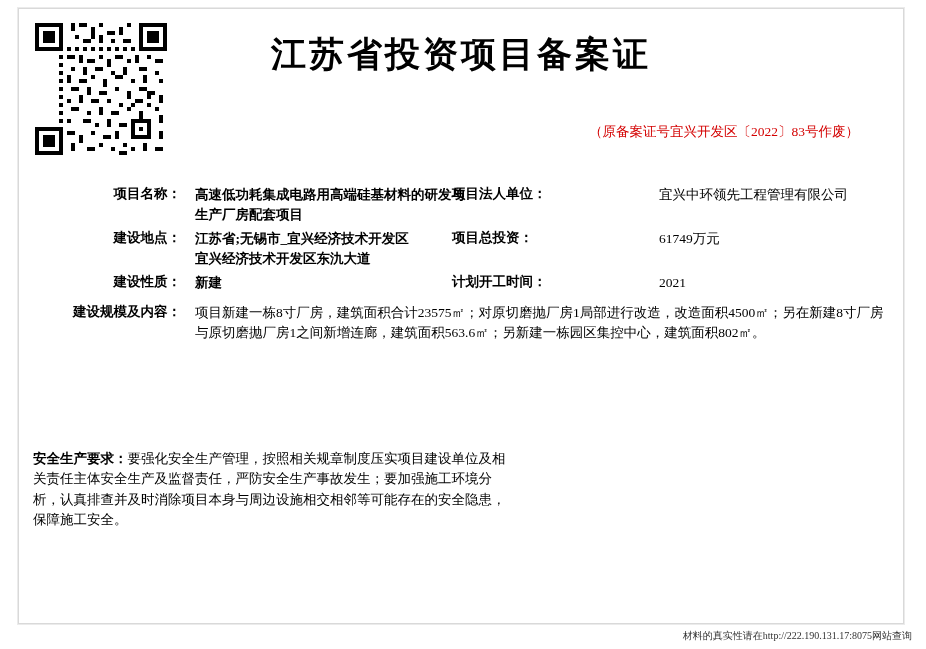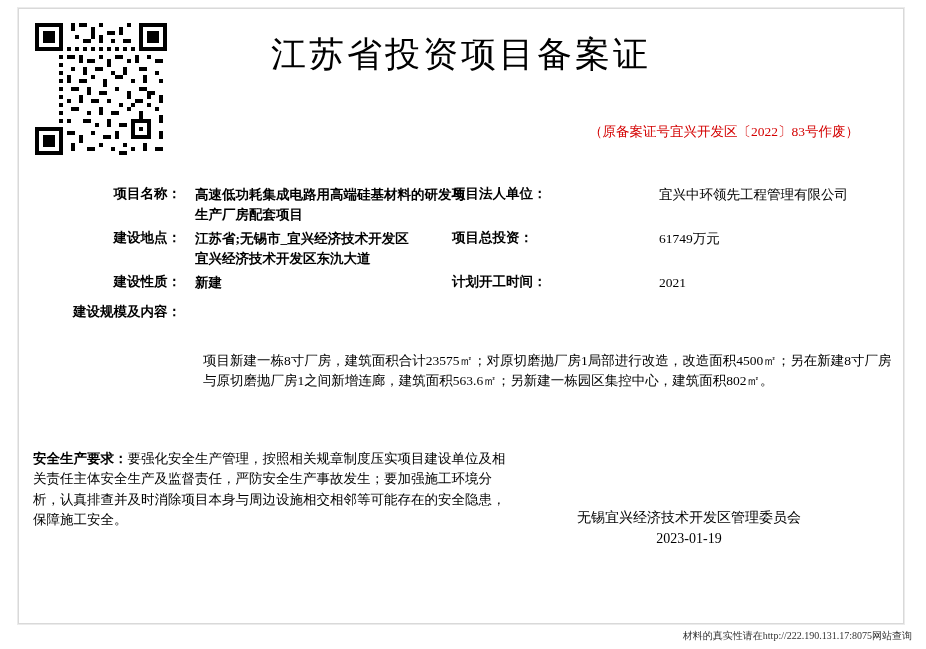--- a/index.html
+++ b/index.html
@@ -43,21 +43,21 @@
   }
   .qr canvas, .qr svg { display:block; }
 
   .title {
     position: absolute;
     left: 0;
     top: 22px;
     width: 884px;
     text-align: center;
     font-family: "Liberation Serif", serif;
-    font-weight: normal;
+    font-weight: bold;
     font-size: 35px;
     letter-spacing: 3px;
     color: #000;
   }
   .void-note {
     position: absolute;
     right: 44px;
     top: 114px;
     color: #d40000;
     font-size: 13.5px;
@@ -94,21 +94,21 @@
     line-height: 1.45;
   }
   .colL .lbl { position:absolute; left: 12px; top: 0; width: 150px; text-align: right; }
   .colL .val { position:absolute; left: 176px; top: 0; width: 270px; font-weight: bold; }
   .colR .lbl { position:absolute; left: 433px; top: 0; width: 170px; text-align: left; }
   .colR .val { position:absolute; left: 640px; top: 0; width: 240px; }
 
   .rowbox { position: relative; }
 
   .wide .lbl { position:absolute; left: 12px; top: 0; width: 150px; text-align: right; }
-  .wide .val { position:absolute; left: 184px; top: 0; width: 690px; margin-top: 48px; }
+  .wide .val { position:absolute; left: 176px; top: 0; width: 690px; }
 
   .para {
     position: absolute;
     left: 14px;
     width: 480px;
     font-size: 13.5px;
     font-family: "Liberation Serif", serif;
     line-height: 1.5;
   }
 
@@ -316,21 +316,17 @@
         <div class="val">项目新建一栋8寸厂房，建筑面积合计23575㎡；对原切磨抛厂房1局部进行改造，改造面积4500㎡；另在新建8寸厂房与原切磨抛厂房1之间新增连廊，建筑面积563.6㎡；另新建一栋园区集控中心，建筑面积802㎡。</div>
       </div>
 
 
     </div>
 
     <div class="para" style="top:440px;">
       <span class="lbl">安全生产要求：</span><span>要强化安全生产管理，按照相关规章制度压实项目建设单位及相关责任主体安全生产及监督责任，严防安全生产事故发生；要加强施工环境分析，认真排查并及时消除项目本身与周边设施相交相邻等可能存在的安全隐患，保障施工安全。</span>
     </div>
 
-    <div class="issuer" style="top:500px;">
-      <div>无锡宜兴经济技术开发区管理委员会</div>
-      <div class="d">2023-01-19</div>
-    </div>
 
   </div>
 
   <div class="footer">材料的真实性请在http://222.190.131.17:8075网站查询</div>
 </div>
 
 </body></html>

